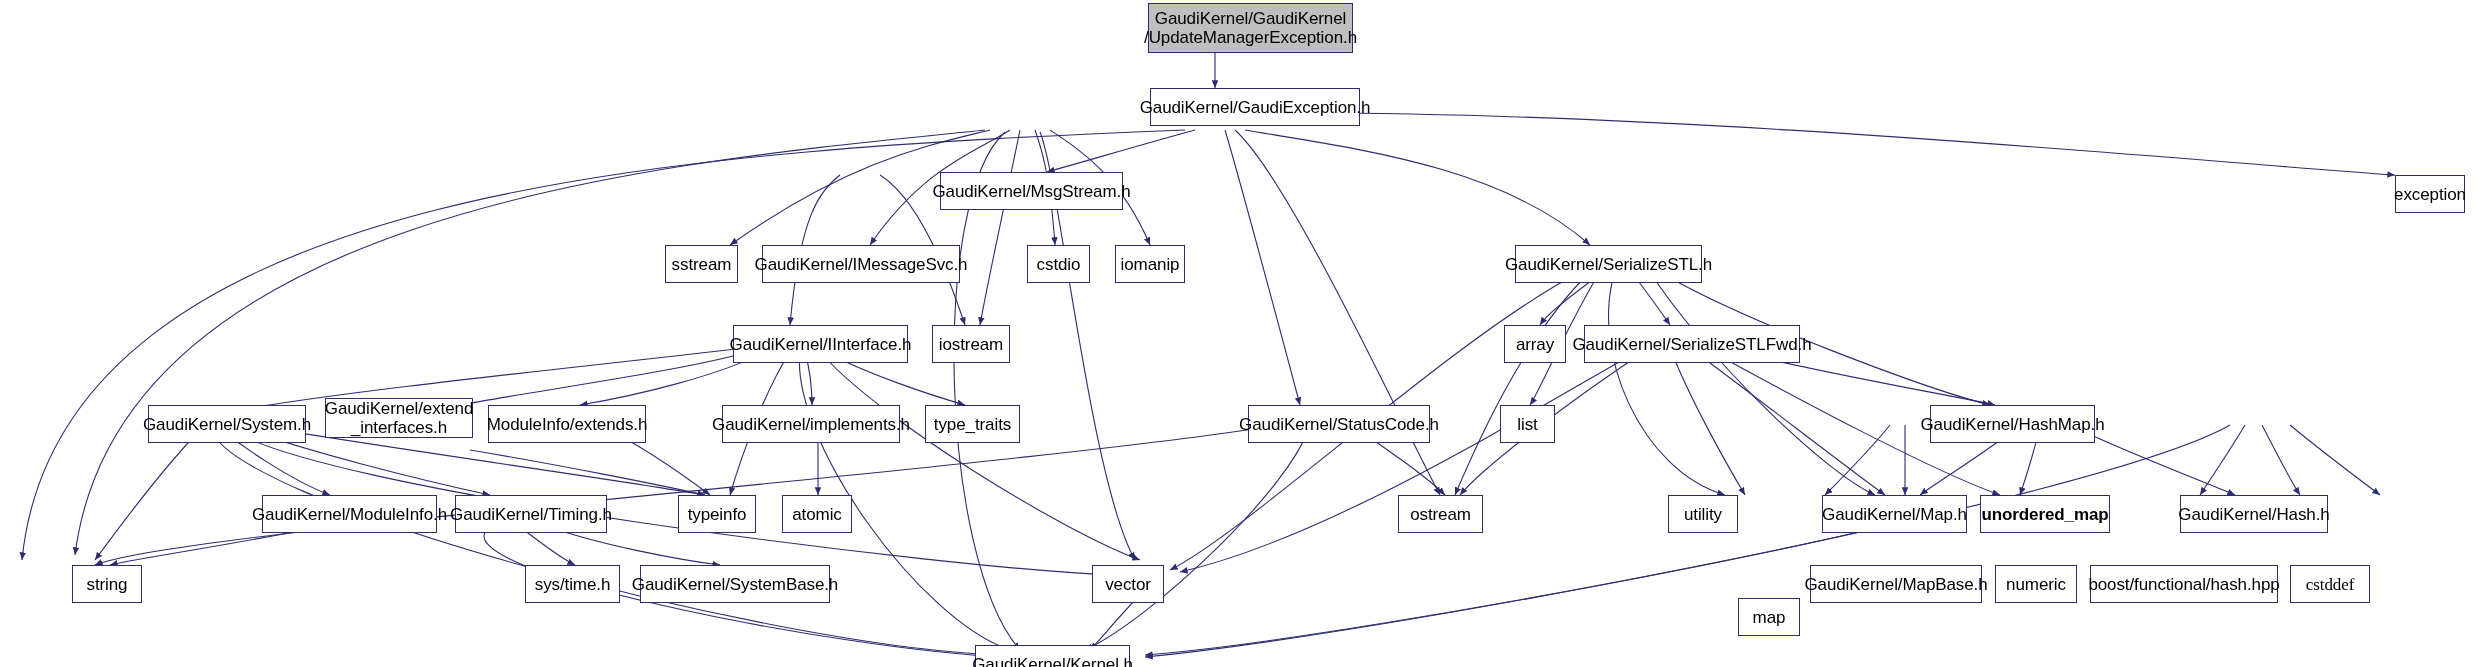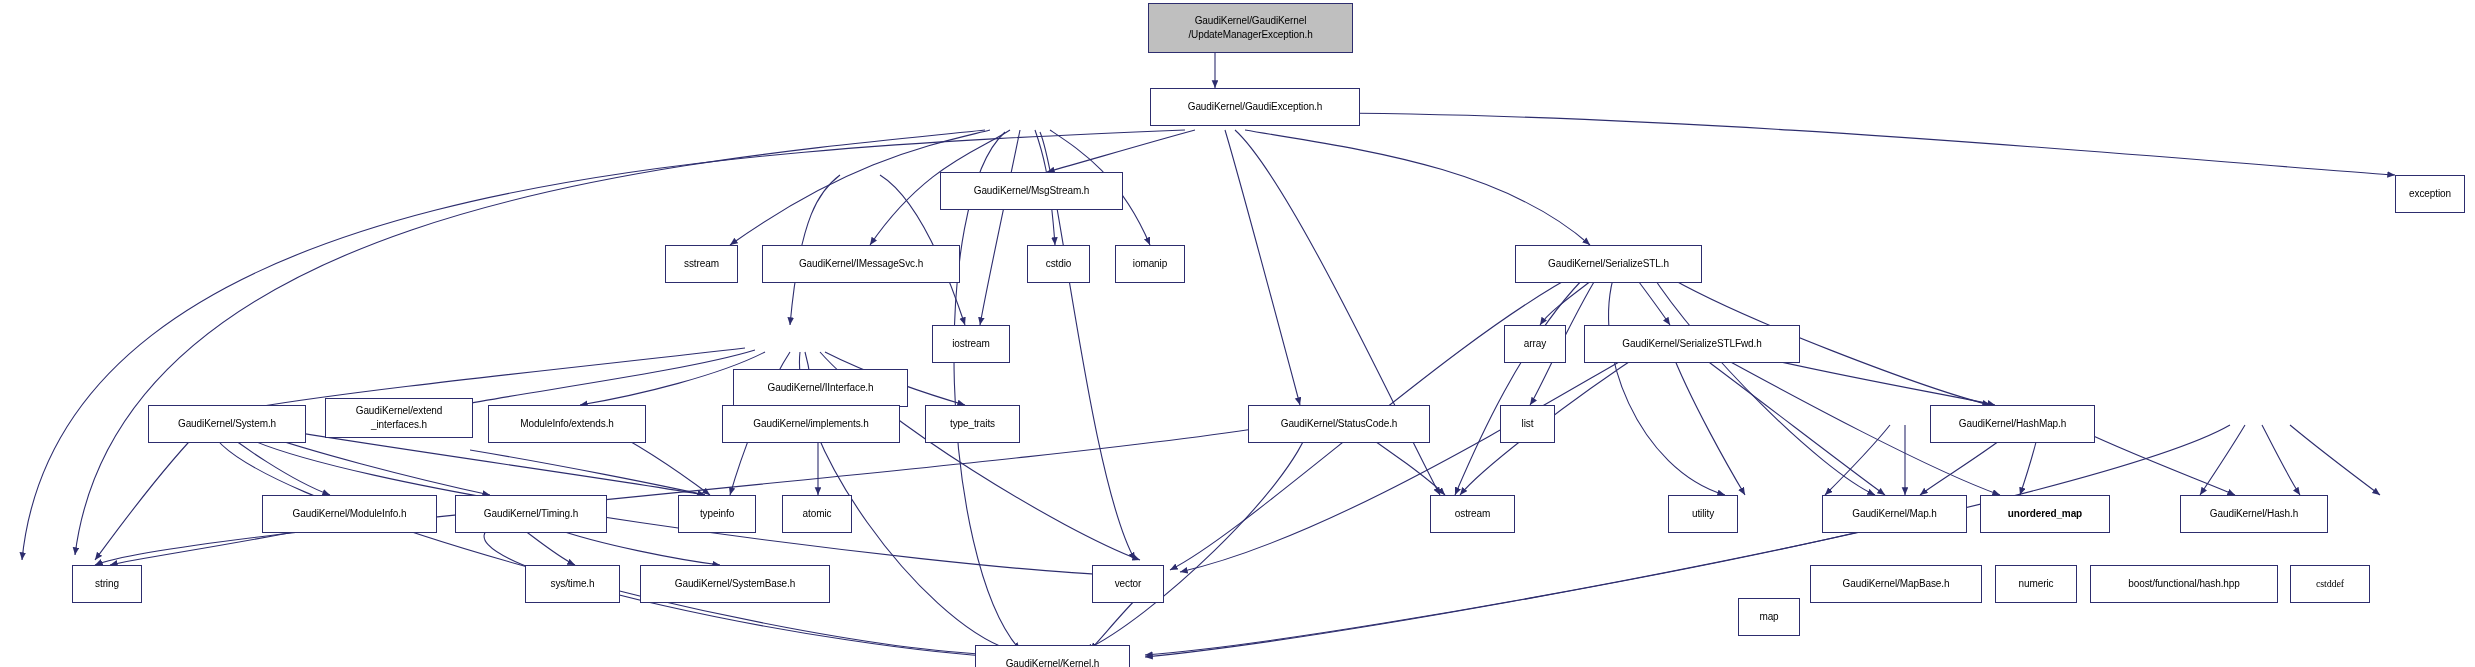--- a/index.html
+++ b/index.html
@@ -22,22 +22,22 @@
     width: 2475px;
     height: 667px;
     pointer-events: none;
   }
   .node {
     position: absolute;
     box-sizing: border-box;
     border: 1px solid #2d2d6e;
     background: #ffffff;
     color: #000000;
-    font-size: 10px;
-    line-height: 14px;
+    font-size: 17px;
+    line-height: 19px;
     text-align: center;
     display: flex;
     align-items: center;
     justify-content: center;
     white-space: pre-line;
     padding: 18px 3px;
     letter-spacing: -0.1px;
   }
   .node.root {
     background: #bfbfbf;
@@ -205,21 +205,21 @@
   <div class="node" style="left:1515px; top:245px; width:187px; height:25px;">GaudiKernel/SerializeSTL.h</div>
 
   <div class="node leaf" style="left:665px; top:245px; width:73px; height:25px;">sstream</div>
 
   <div class="node" style="left:762px; top:245px; width:198px; height:25px;">GaudiKernel/IMessageSvc.h</div>
 
   <div class="node leaf" style="left:1027px; top:245px; width:63px; height:25px;">cstdio</div>
 
   <div class="node leaf" style="left:1115px; top:245px; width:70px; height:25px;">iomanip</div>
 
-  <div class="node" style="left:733px; top:325px; width:175px; height:29px;margin-top:44px;">GaudiKernel/IInterface.h</div>
+  <div class="node" style="left:733px; top:325px; width:175px; height:29px;">GaudiKernel/IInterface.h</div>
 
   <div class="node leaf" style="left:932px; top:325px; width:78px; height:25px;">iostream</div>
 
   <div class="node leaf" style="left:1504px; top:325px; width:62px; height:25px;">array</div>
 
   <div class="node" style="left:1584px; top:325px; width:216px; height:25px;">GaudiKernel/SerializeSTLFwd.h</div>
 
   <div class="node" style="left:148px; top:405px; width:158px; height:25px;">GaudiKernel/System.h</div>
 
   <div class="node" style="left:325px; top:398px; width:148px; height:40px;">GaudiKernel/extend
@@ -238,21 +238,21 @@
   <div class="node" style="left:1930px; top:405px; width:165px; height:25px;">GaudiKernel/HashMap.h</div>
 
   <div class="node" style="left:262px; top:495px; width:175px; height:25px;">GaudiKernel/ModuleInfo.h</div>
 
   <div class="node" style="left:455px; top:495px; width:152px; height:25px;">GaudiKernel/Timing.h</div>
 
   <div class="node leaf" style="left:678px; top:495px; width:78px; height:25px;">typeinfo</div>
 
   <div class="node leaf" style="left:782px; top:495px; width:70px; height:25px;">atomic</div>
 
-  <div class="node leaf" style="left:1398px; top:495px; width:85px; height:25px;margin-left:32px;">ostream</div>
+  <div class="node leaf" style="left:1398px; top:495px; width:85px; height:25px;">ostream</div>
 
   <div class="node leaf" style="left:1668px; top:495px; width:70px; height:25px;">utility</div>
 
   <div class="node" style="left:1822px; top:495px; width:145px; height:25px;">GaudiKernel/Map.h</div>
 
   <div class="node leaf" style="left:1980px; top:495px; width:130px; height:25px;font-weight:bold;">unordered_map</div>
 
   <div class="node" style="left:2180px; top:495px; width:148px; height:25px;">GaudiKernel/Hash.h</div>
 
   <div class="node leaf" style="left:72px; top:565px; width:70px; height:25px;">string</div>

